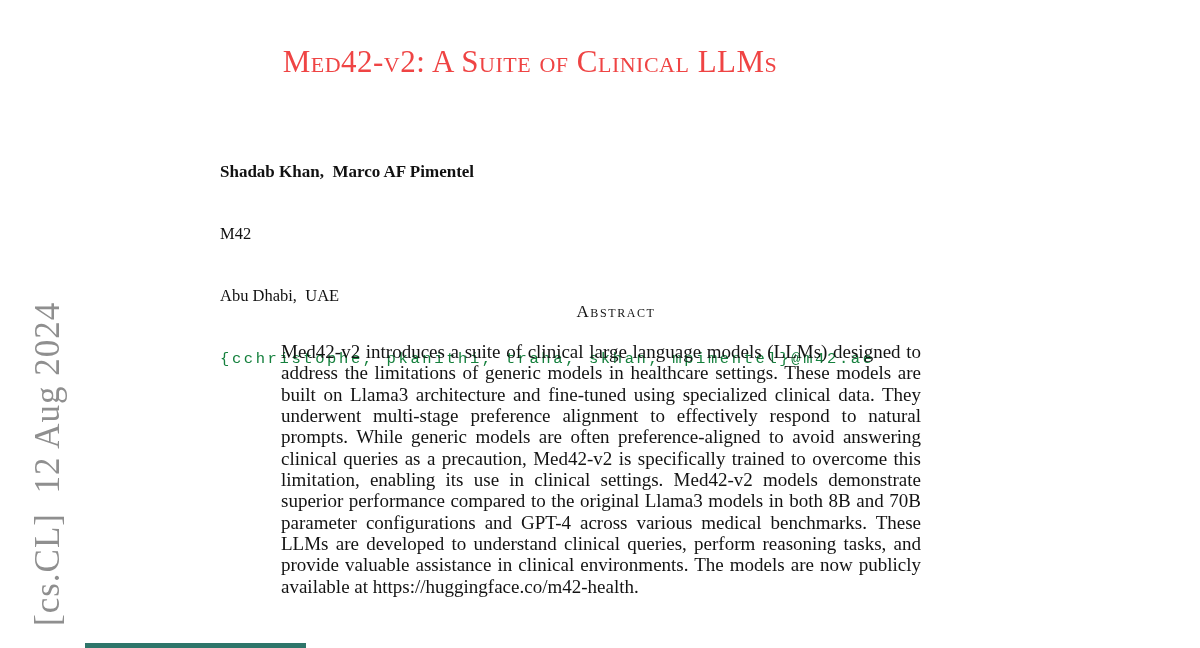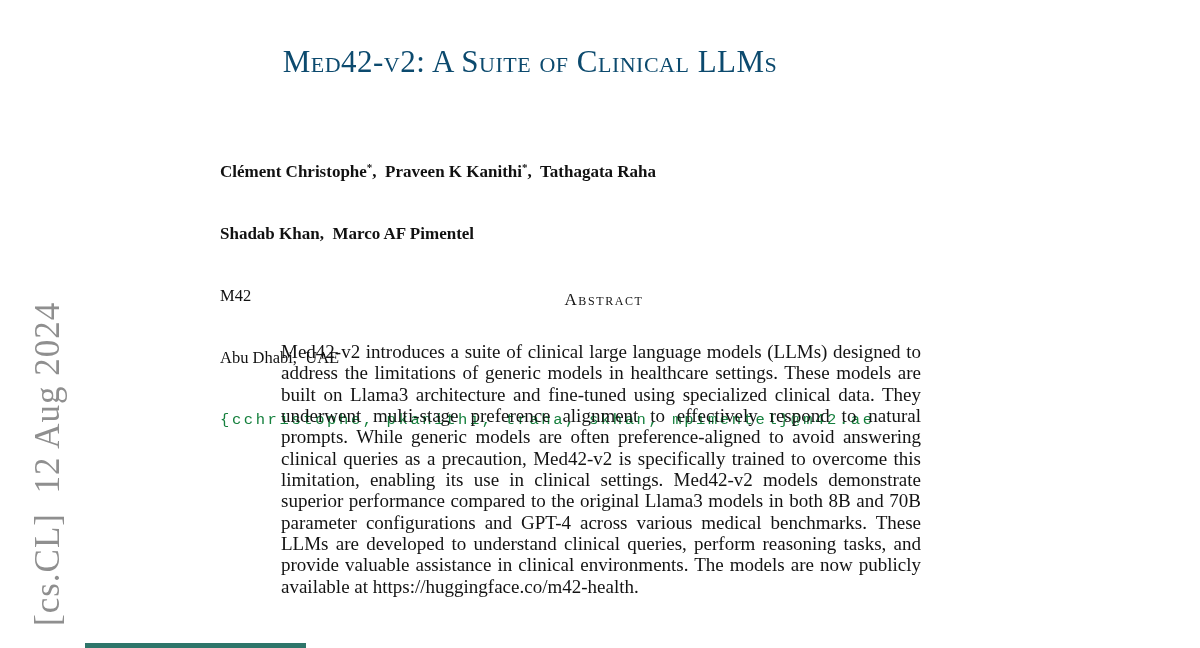--- a/index.html
+++ b/index.html
@@ -36,21 +36,21 @@
     left: 160px;
     top: 44px;
     width: 740px;
     margin: 0;
     text-align: center;
     font-family: "Liberation Serif", serif;
     font-variant: small-caps;
     font-weight: 400;
     font-size: 31px;
     letter-spacing: 0.5px;
-    color: #0c4a6e;
+    color: #ef4444;
   }
 
   .author-block {
     position: absolute;
     left: 220px;
     top: 121px;
     font-size: 17px;
     line-height: 20.6px;
     white-space: pre-wrap;
   }
@@ -68,21 +68,21 @@
     letter-spacing: 2.6px;
     color: #15803d;
     margin-top: 1px;
   }
 
   .abstract-heading {
     position: absolute;
     left: 280px;
     top: 286px;
     width: 640px;
-    margin: 4px;
+    margin: 16px;
     text-align: center;
     font-variant: small-caps;
     font-weight: 400;
     font-size: 17px;
     letter-spacing: 1.6px;
     color: #131313;
   }
 
   .abstract-body {
     position: absolute;
@@ -112,21 +112,20 @@
 </head>
 <body>
 
 <div class="page">
 
   <div class="arxiv-watermark" style="color: rgb(143, 143, 143);">1  [cs.CL]  12 Aug 2024</div>
 
   <h1 class="paper-title">Med42-v2: A Suite of Clinical LLMs</h1>
 
   <div class="author-block">
-    <div class="author-line"><span>Clément Christophe</span><sup>*</sup><span>,  </span><span>Praveen K Kanithi</span><sup>*</sup><span>,  </span><span>Tathagata Raha</span></div>
     <div class="author-line">Shadab Khan,  Marco AF Pimentel</div>
     <div class="affil-line">M42</div>
     <div class="affil-line">Abu Dhabi,  UAE</div>
     <div class="email-line">{cchristophe, pkanithi, traha, skhan, mpimentel}@m42.ae</div>
   </div>
 
   <h2 class="abstract-heading">Abstract</h2>
 
   <p class="abstract-body"><span>Med42-v2 introduces a suite of clinical large language models (LLMs) designed to address the limitations of generic models in healthcare settings. These models are built on Llama3 architecture and fine-tuned using specialized clinical data. They underwent multi-stage preference alignment to effectively respond to natural prompts. While generic models are often preference-aligned to avoid answering clinical queries as a precaution, Med42-v2 is specifically trained to overcome this limitation, enabling its use in clinical settings. Med42-v2 models demonstrate superior performance compared to the original Llama3 models in both 8B and 70B parameter configurations and GPT-4 across various medical benchmarks. These LLMs are developed to understand clinical queries, perform reasoning tasks, and provide valuable assistance in clinical environments. The models are now publicly available at </span><a href="#">https://huggingface.co/m42-health</a><span>.</span></p>
 

